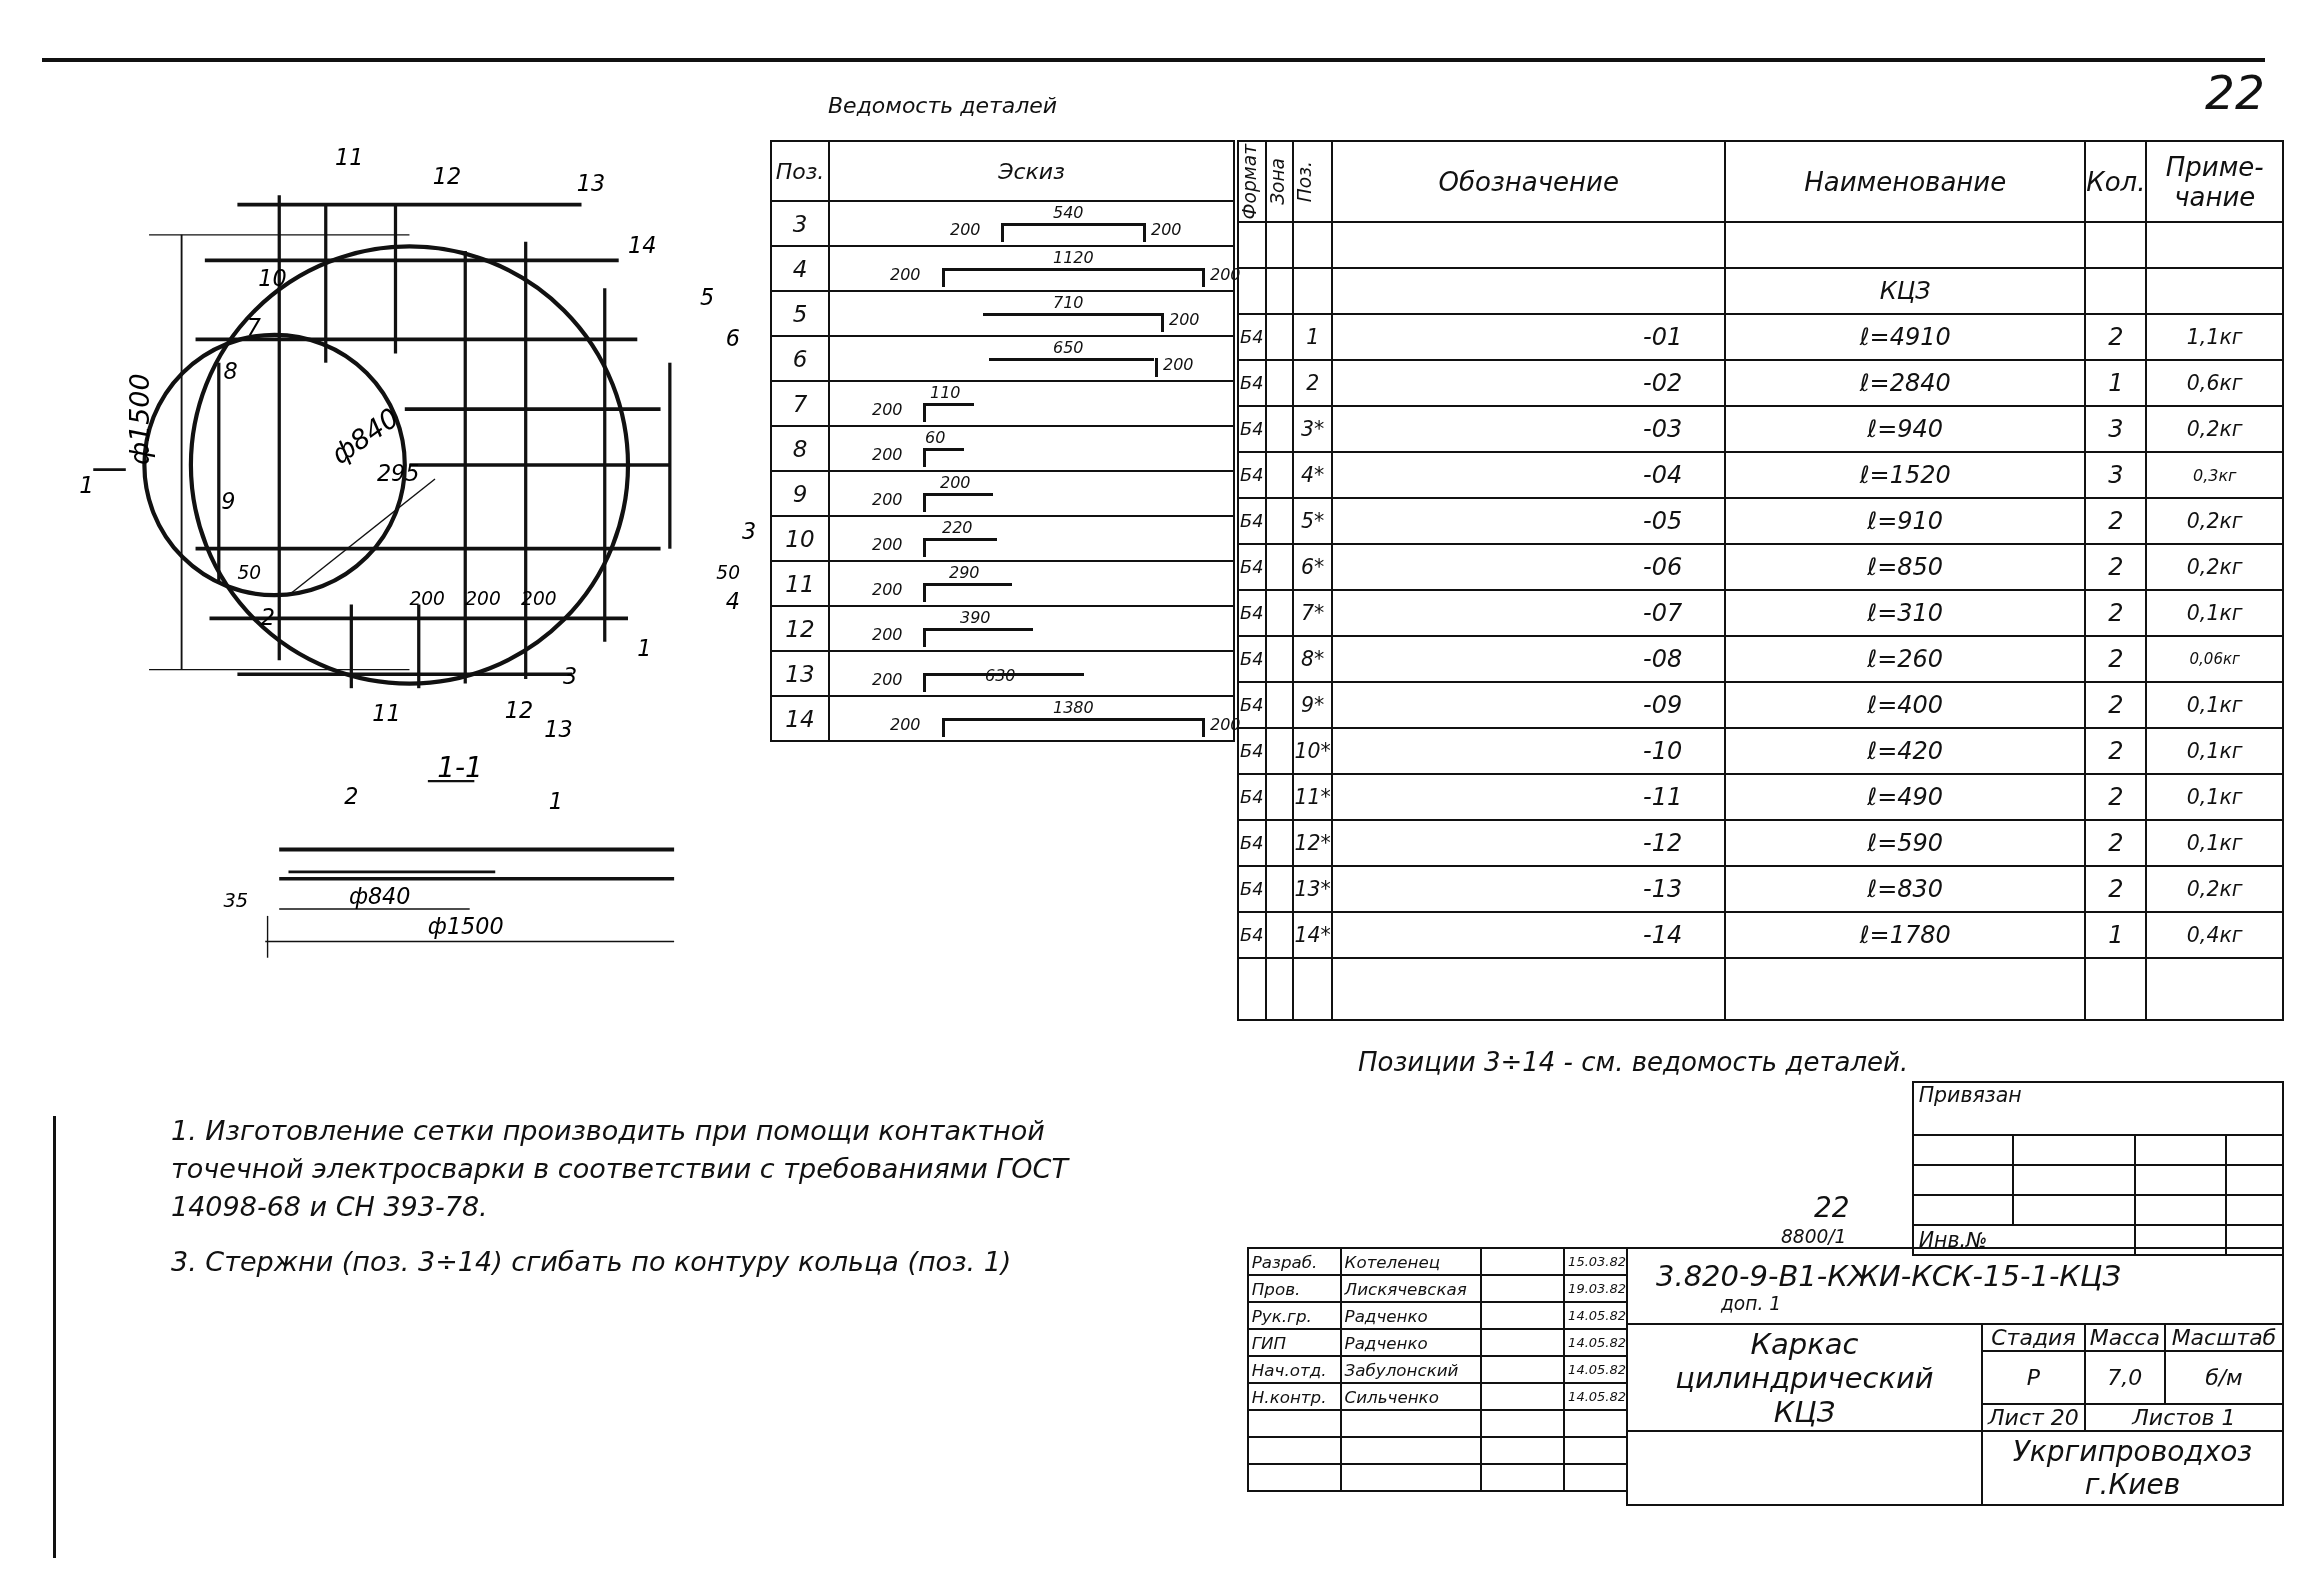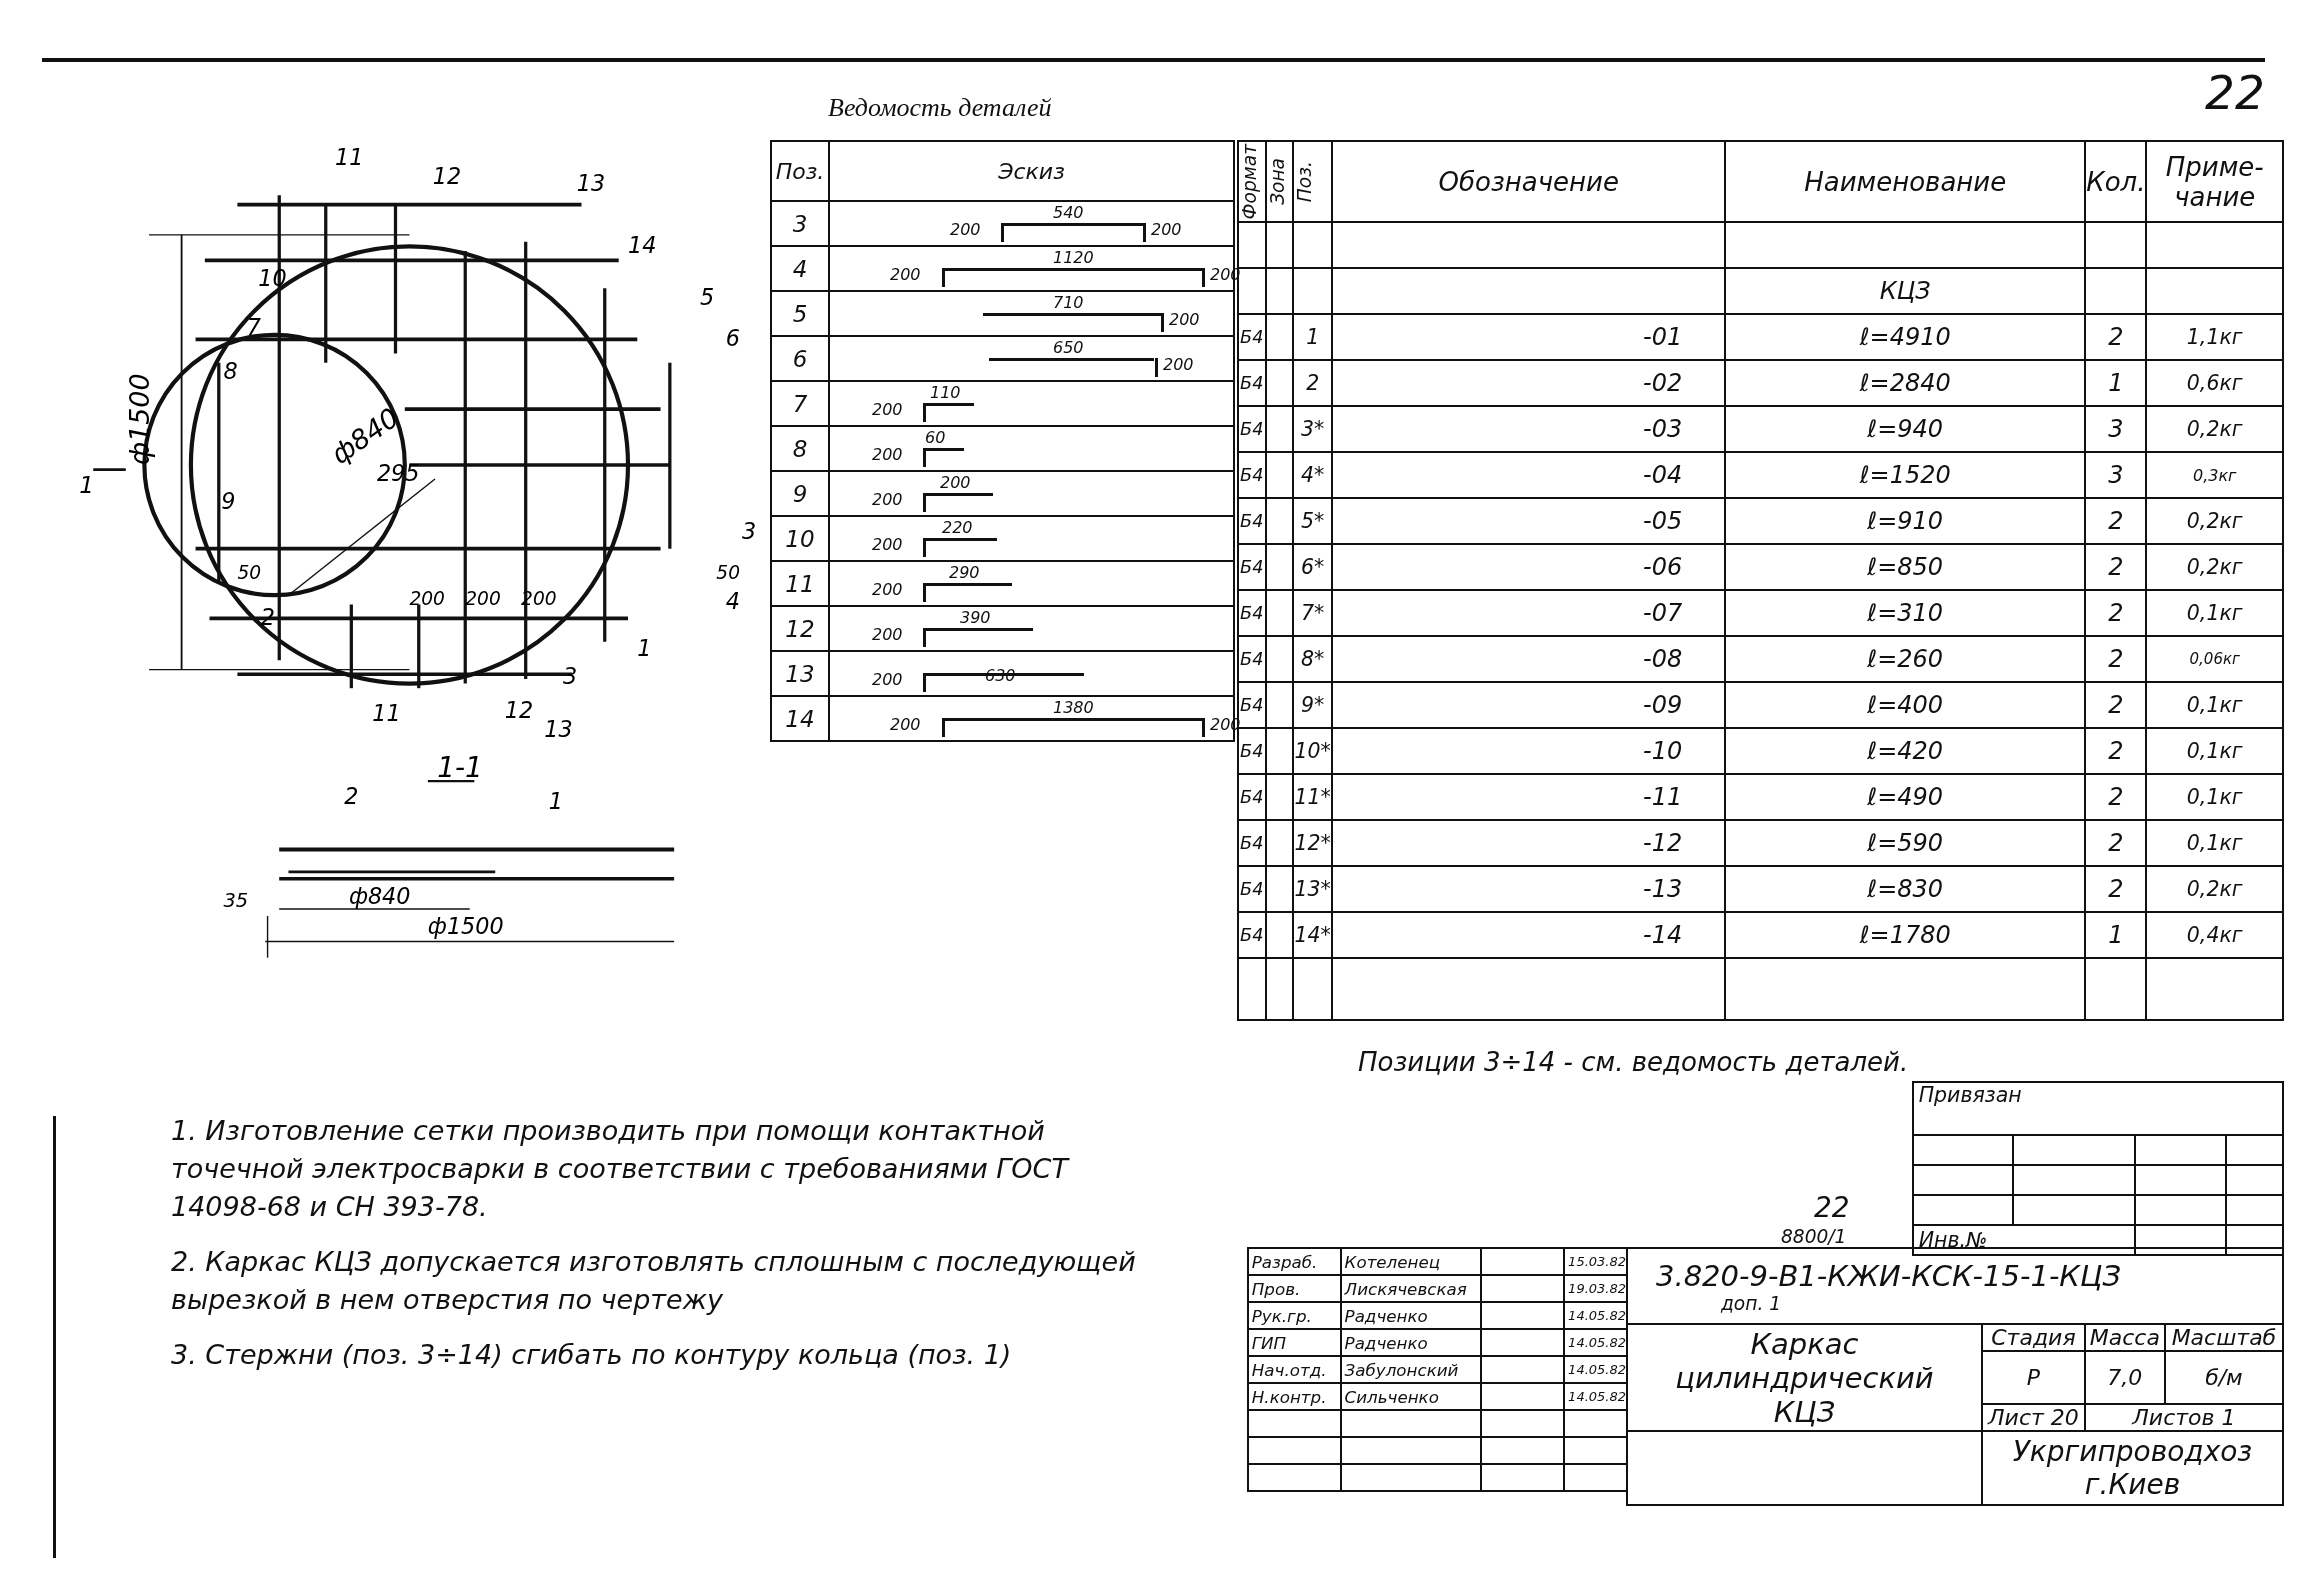--- a/index.html
+++ b/index.html
@@ -116,21 +116,21 @@
     <line x1="150" y1="355" x2="560" y2="355" stroke-width="3"></line>
     <line x1="120" y1="425" x2="1000" y2="425" stroke-width="3"></line>
   </g>
   <text x="290" y="130" font-size="48">2</text>
     <text x="730" y="140" font-size="48">1</text>
   <text x="300" y="345" font-size="48">ф840</text>
   <text x="470" y="410" font-size="48">ф1500</text>
   <text x="30" y="350" font-size="42">35</text>
 </svg>
 
-<div class="abs" style="left:828px;top:93px;font-size:26px;font-family:Liberation Serif, serif;">Ведомость деталей</div>
+<div class="abs" style="left:828px;top:93px;font-size:22px;">Ведомость деталей</div>
 <table class="tbl" id="det">
   <tbody>
       <tr>
         <th style="width:56px">Поз.</th>
       <th>Эскиз</th>
       </tr>
   </tbody>
     <tbody id="det-body">
       <tr>
         <td>3</td>
@@ -455,21 +455,20 @@
         <td></td>
         <td></td>
         <td></td>
       </tr>
 </tbody>
   </table>
 <div class="abs" style="left:1358px;top:1047px;font-size:26px;">Позиции 3÷14 - см. ведомость деталей.</div>
 
 <div class="notes">
   <p class="ind">1. Изготовление сетки производить при помощи контактной точечной электросварки в соответствии с требованиями ГОСТ 14098-68 и СН 393-78.</p>
-  <p class="ind">2. Каркас КЦЗ допускается изготовлять сплошным с последующей вырезкой в нем отверстия по чертежу</p>
   <p class="ind">3. Стержни (поз. 3÷14) сгибать по контуру кольца (поз. 1)</p>
 </div>
 
 <div class="abs" style="left:1814px;top:1191px;font-size:28px;">22</div>
 <div class="abs" style="left:1781px;top:1226px;font-size:18.6px;">8800/1</div>
 <table class="tbl" id="priv">
   <tbody>
       <tr>
         <td colspan="4" style="height:51px;vertical-align:top">Привязан</td>
       </tr>

